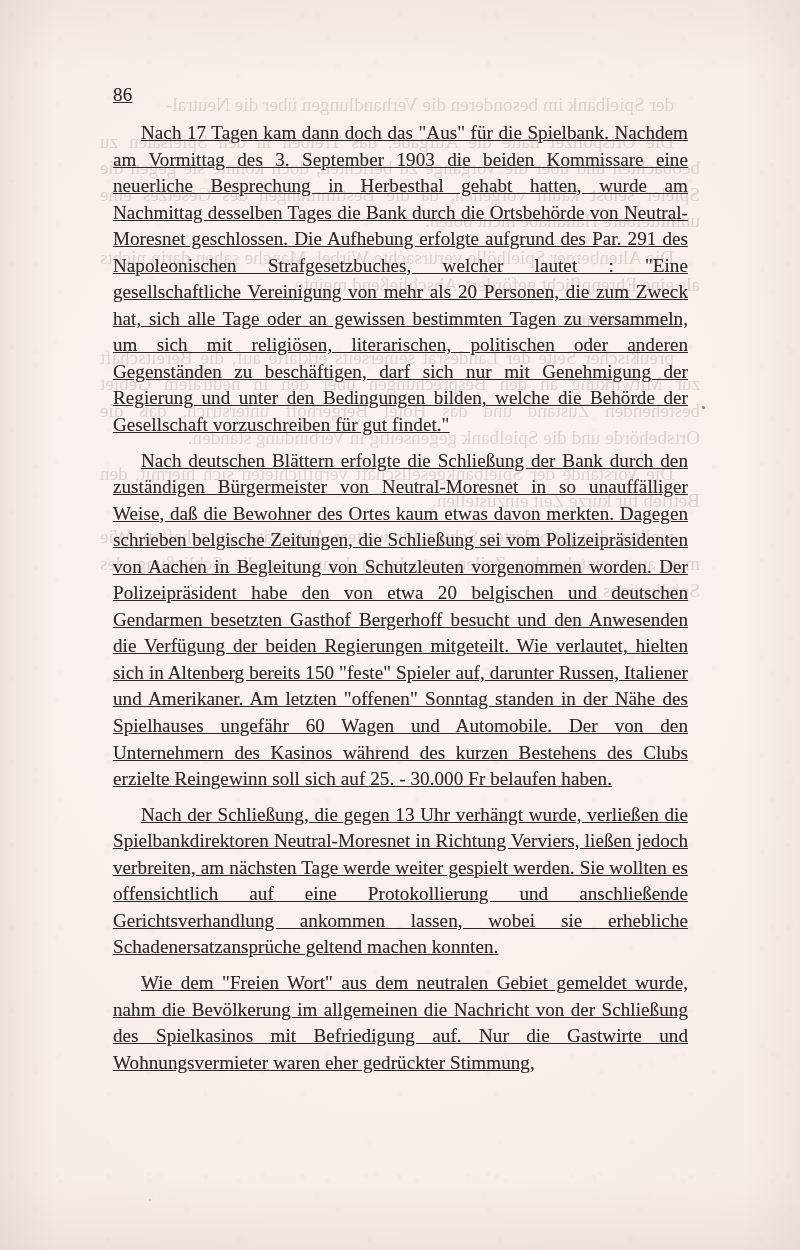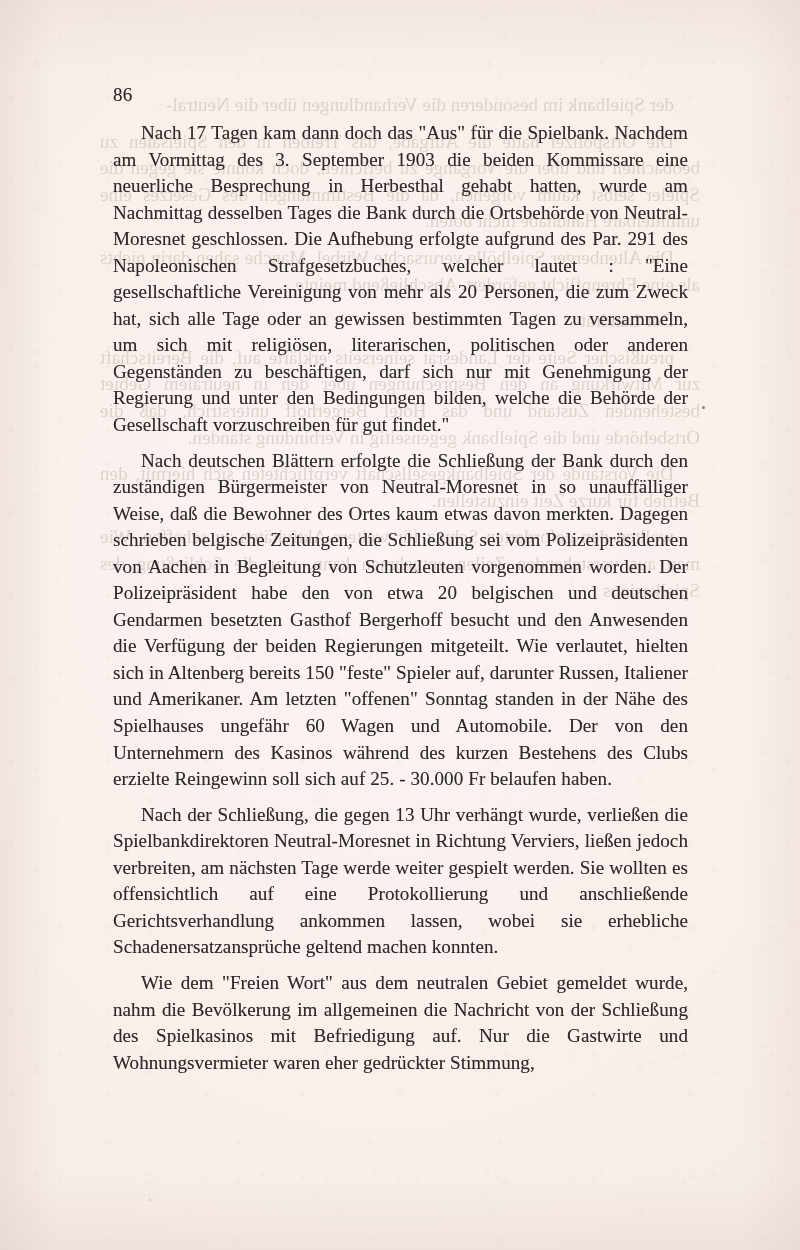--- a/index.html
+++ b/index.html
@@ -69,20 +69,21 @@
   }
   #bleed p { margin: 0 0 10px 0; text-indent: 26px; }
 
   
   #recto {
     position: absolute;
     left: 113px;
     top: 84px;
     width: 575px;
     z-index: 6;
+    text-decoration: underline;
   }
 
   .folio {
     font-size: 19px;
     line-height: 22px;
     letter-spacing: .2px;
     margin: 0 0 14px 0;
     color: #2b2724;
   }
 

